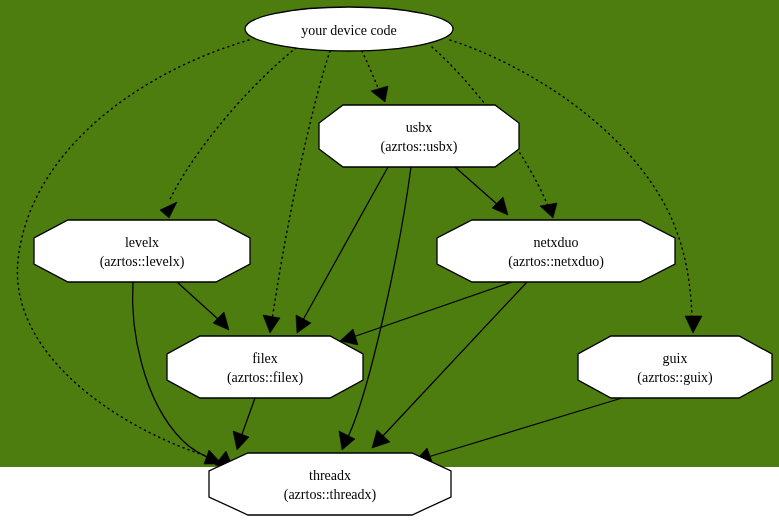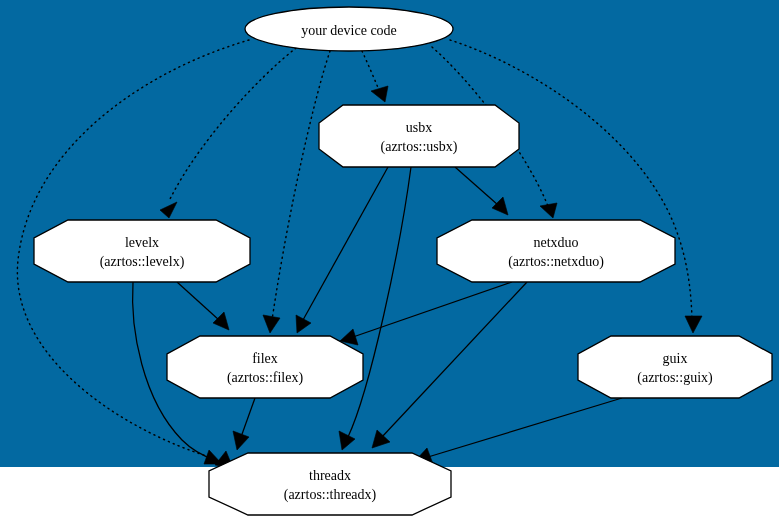--- a/index.html
+++ b/index.html
@@ -11,21 +11,21 @@
   body {
     width: 779px;
     height: 528px;
     font-family: "Liberation Serif", "DejaVu Serif", serif;
     overflow: hidden;
   }
   #graph-root {
     position: relative;
     width: 779px;
     height: 467px;
-    background: #0369a1;
+    background: #4d7c0f;
     text-align: right;
   }
   svg#graph-svg {
     display: block;
     width: 779px;
     height: 528px;
   }
   .node-shape {
     fill: #ffffff;
     stroke: #000000;

